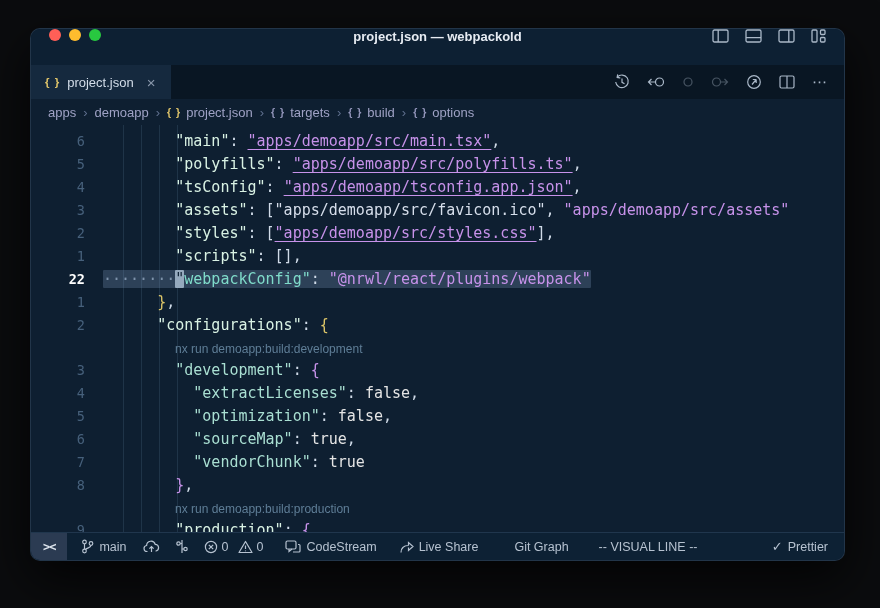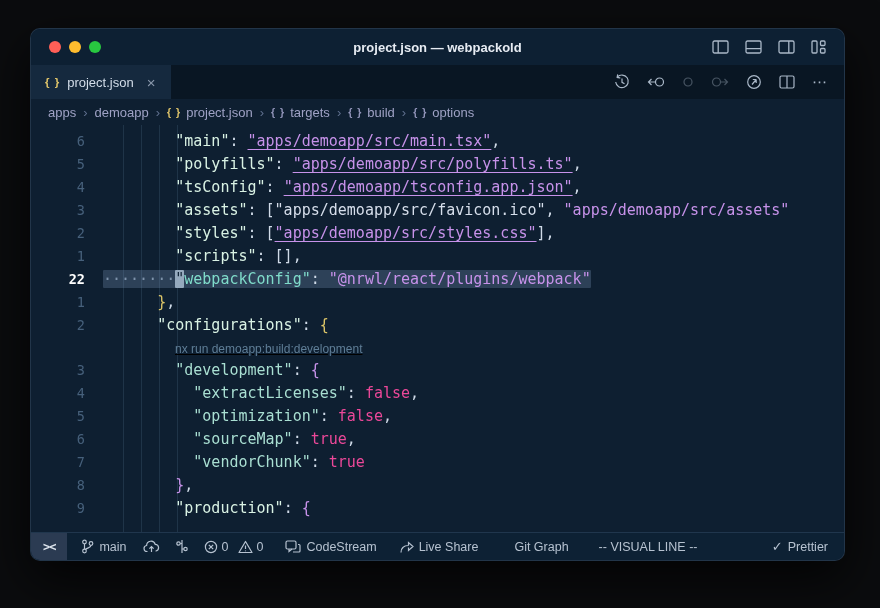--- a/index.html
+++ b/index.html
@@ -12,21 +12,21 @@
   }
   .window {
     position:absolute; left:30px; top:28px; width:815px; height:533px;
     background:#0e1f31; border-radius:10px; overflow:hidden;
     border:1px solid rgba(140,170,200,0.16);
     box-shadow:0 18px 50px rgba(0,0,0,0.75);
     display:flex; flex-direction:column;
   }
   
   .titlebar {
-    height:36px; background:#0d2033; display:flex; align-items:center;
+    height:36px; background:#0d2033; display:flex; 
     position:relative; flex:0 0 auto;
   }
   .traffic { display:flex; gap:8px; margin-left:18px; }
   .tl { width:12px; height:12px; border-radius:50%; }
   .tl.red{ background:#ff5f57; } .tl.yellow{ background:#febc2e; } .tl.green{ background:#28c840; }
   .win-title {
     position:absolute; left:0; right:0; text-align:center;
     color:#e6ebf2; font-size:13px; font-weight:700; pointer-events:none;
   }
   .titlebar-icons { margin-left:auto; display:flex; gap:16px; padding-right:18px; z-index:2; }
@@ -61,34 +61,34 @@
   }
   .iguide { position:absolute; top:0; bottom:0; width:1px; background:rgba(96,126,156,0.22); }
   .line { display:flex; height:23px; line-height:23px; white-space:pre; position:relative; }
   .gutter {
     flex:0 0 72px; text-align:right; padding-right:18px;
     color:#46607b; font-size:13.5px; user-select:none;
   }
   .gutter.cur { color:#ffffff; font-weight:700; }
   .code { flex:1 1 auto; }
   .lens { font-family:"Liberation Sans", sans-serif; font-size:12px; color:#5f7e97; padding-left:72px; }
-  .lens-line { height:22px; line-height:22px;text-decoration:underline; }
+  .lens-line { height:22px; line-height:22px; }
   .selwrap { background:rgba(125,153,189,0.28); border-radius:1px; }
   
   .t-ws   { color:transparent; }
   .t-dots { color:#7e93ab; }
   .t-k1 { color:#d9f2e4; }
   .t-k2 { color:#7fdbca; }
   .t-k3 { color:#a9dfd2; }
   .t-p  { color:#d0dbe8; }
   .t-s  { color:#d6deeb; }
   .t-bk { color:#d0dbe8; }
   .t-lk { color:#c792ea; text-decoration:underline; text-underline-offset:3px; text-decoration-thickness:1px; }
   .t-pl { color:#c792ea; }
-  .t-b  { color:#ec4899; }
+  .t-b  { color:#e5e5e5; }
   .t-by { color:#dcc568; }
   .t-bp { color:#c792ea; }
   .t-cursor { background:#95a9bd; color:#13263a; border-radius:1px; }
   
   .statusbar {
     height:28px; background:#0d2134; border-top:1px solid rgba(90,120,150,0.25);
     display:flex; align-items:center; flex:0 0 auto;
     color:#b6c2d0; font-size:12.5px;
   }
   .sb-item { display:flex; align-items:center; gap:5px; padding:0 8px; height:100%; }
@@ -235,20 +235,21 @@
         <div class="line"><span class="gutter cur">22</span><span class="code"><span class="selwrap"><span class="t-dots">········</span><span class="t-cursor">"</span><span class="t-k2">webpackConfig"</span><span class="t-p">: </span><span class="t-pl">"@nrwl/react/plugins/webpack"</span></span></span></div>
         <div class="line"><span class="gutter">1</span><span class="code"><span class="t-ws">      </span><span class="t-by">}</span><span class="t-p">,</span></span></div>
         <div class="line"><span class="gutter">2</span><span class="code"><span class="t-ws">      </span><span class="t-k1">"configurations"</span><span class="t-p">: </span><span class="t-by">{</span></span></div>
         <div class="line lens-line"><span class="gutter"></span><span class="code"><span class="lens">nx run demoapp:build:development</span></span></div>
         <div class="line"><span class="gutter">3</span><span class="code"><span class="t-ws">        </span><span class="t-k3">"development"</span><span class="t-p">: </span><span class="t-bp">{</span></span></div>
         <div class="line"><span class="gutter">4</span><span class="code"><span class="t-ws">          </span><span class="t-k3">"extractLicenses"</span><span class="t-p">: </span><span class="t-b">false</span><span class="t-p">,</span></span></div>
         <div class="line"><span class="gutter">5</span><span class="code"><span class="t-ws">          </span><span class="t-k3">"optimization"</span><span class="t-p">: </span><span class="t-b">false</span><span class="t-p">,</span></span></div>
         <div class="line"><span class="gutter">6</span><span class="code"><span class="t-ws">          </span><span class="t-k3">"sourceMap"</span><span class="t-p">: </span><span class="t-b">true</span><span class="t-p">,</span></span></div>
         <div class="line"><span class="gutter">7</span><span class="code"><span class="t-ws">          </span><span class="t-k3">"vendorChunk"</span><span class="t-p">: </span><span class="t-b">true</span></span></div>
         <div class="line"><span class="gutter">8</span><span class="code"><span class="t-ws">        </span><span class="t-bp">}</span><span class="t-p">,</span></span></div>
+        <div class="line lens-line"><span class="gutter"></span><span class="code"><span class="lens">nx run demoapp:build:production</span></span></div>
         <div class="line"><span class="gutter">9</span><span class="code"><span class="t-ws">        </span><span class="t-k1">"production"</span><span class="t-p">: </span><span class="t-bp">{</span></span></div>
       </div>
   </div>
 
   <div class="statusbar">
     <div class="sb-item sb-remote">
       <span>&gt;&lt;</span>
     </div>
     <div class="sb-item" style="margin-left:6px;">
       <span>

